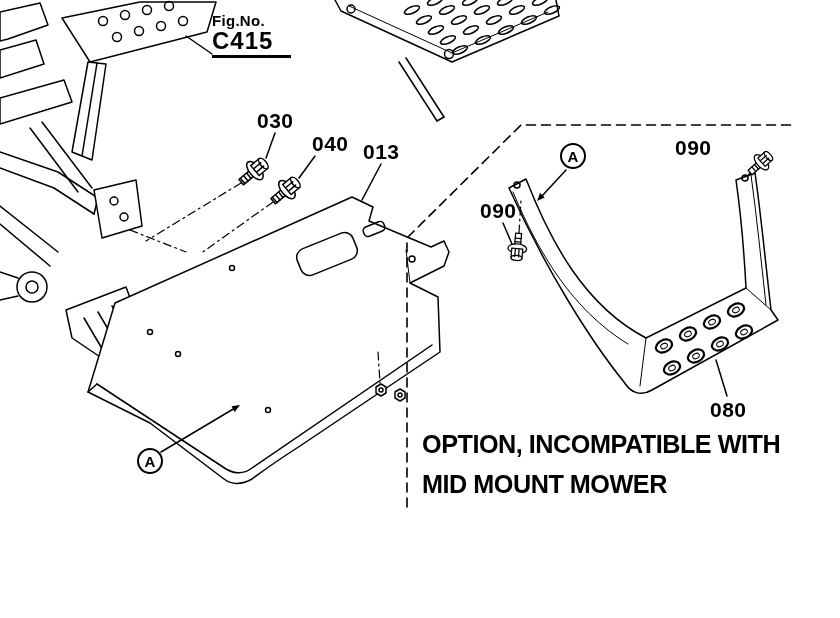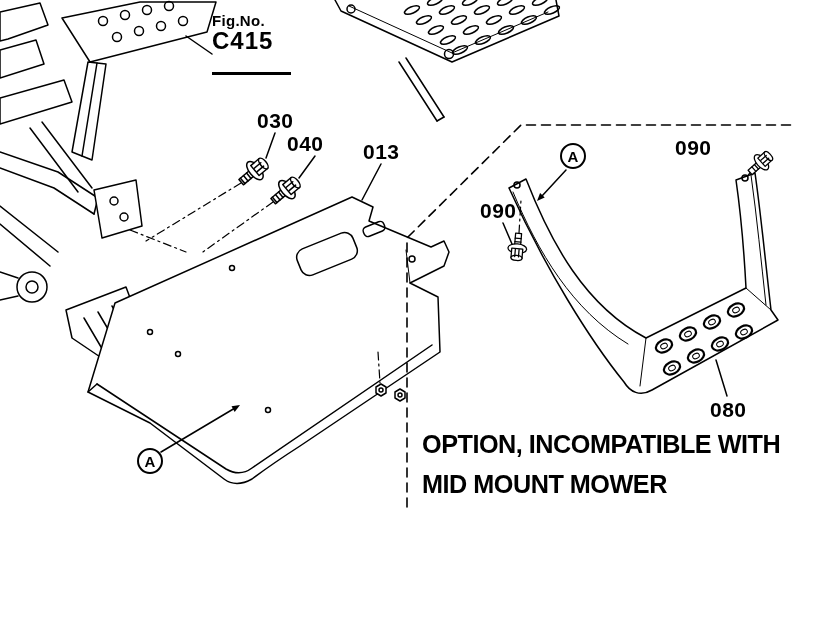--- a/index.html
+++ b/index.html
@@ -5,21 +5,21 @@
   * { margin:0; padding:0; box-sizing:border-box; }
   html,body { background:#ffffff; }
   body { font-family:"Liberation Sans", sans-serif; color:#000; }
   .stage { position:relative; width:840px; height:618px; background:#ffffff; overflow:hidden; }
   .stage > svg { position:absolute; left:0; top:0; }
 
   .label { position:absolute; font-weight:bold; white-space:nowrap; }
   .part-label { font-size:21px; letter-spacing:0.5px; }
 
   .fig-block { position:absolute; left:212px; top:12px; width:79px;
-               border-bottom:3px solid #000; padding-bottom:20px; }
+               border-bottom:3px solid #000; padding-bottom:3px; }
   .fig-line1 { font-size:15px; font-weight:bold; letter-spacing:0.3px; line-height:18px; }
   .fig-line2 { font-size:24px; font-weight:bold; letter-spacing:1px; line-height:22px; }
 
   .callout-circle { position:absolute; width:26px; height:26px; border:2px solid #000;
                     border-radius:50%; display:flex; align-items:center; justify-content:center;
                     font-weight:bold; font-size:15px; background:#fff; }
 
   .option-text { position:absolute; left:422px; top:424px; font-size:26px; font-weight:bold;
                  letter-spacing:-0.5px; line-height:40px; transform:scaleX(0.97);
                  transform-origin:left top; white-space:nowrap; }
@@ -226,21 +226,21 @@
       <polygon class="arrow" points="240,405 234.7,411.9 231.5,406.3"></polygon>
     </g>
   </svg>
 
   <div class="fig-block">
     <div class="fig-line1">Fig.No.</div>
     <div class="fig-line2">C415</div>
   </div>
 
   <div class="label part-label" style="left:257px; top:109px;">030</div>
-  <div class="label part-label" style="left:287px; top:132px;">040</div>
+  <div class="label part-label" style="left:312px; top:132px;">040</div>
   <div class="label part-label" style="left:363px; top:140px;">013</div>
   <div class="label part-label" style="left:480px; top:199px;">090</div>
   <div class="label part-label" style="left:675px; top:136px;">090</div>
   <div class="label part-label" style="left:710px; top:398px;">080</div>
 
   <div class="callout-circle" style="left:560px; top:143px;">
     <span>A</span>
   </div>
   <div class="callout-circle" style="left:137px; top:448px;">
     <span>A</span>

